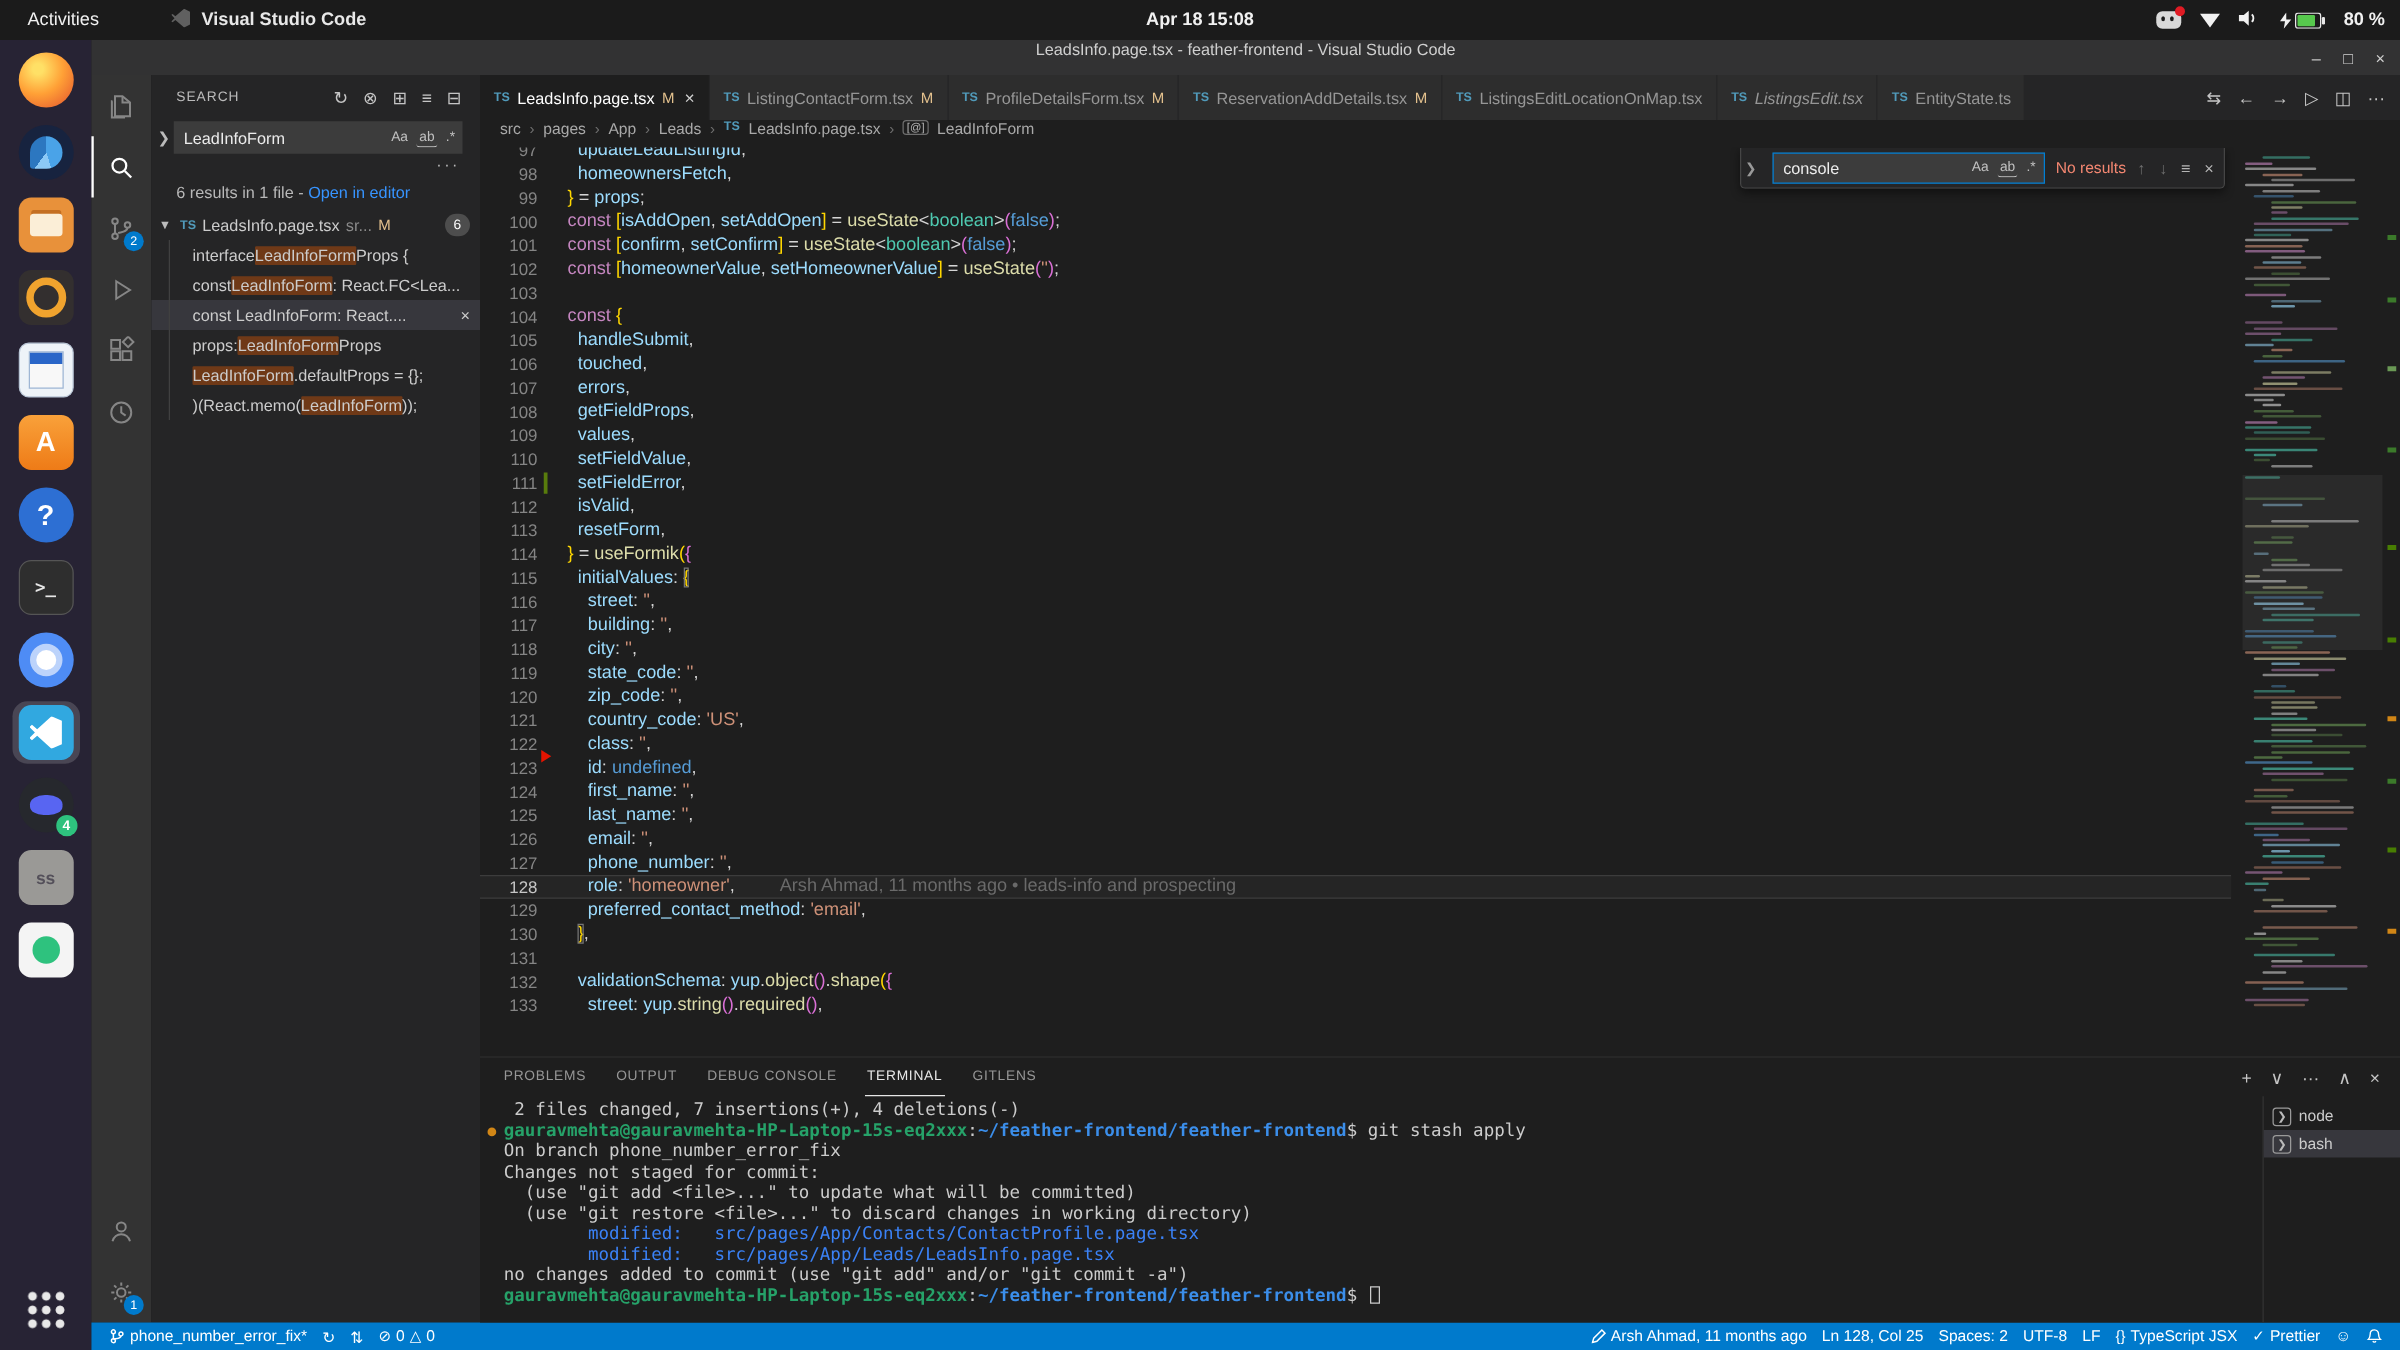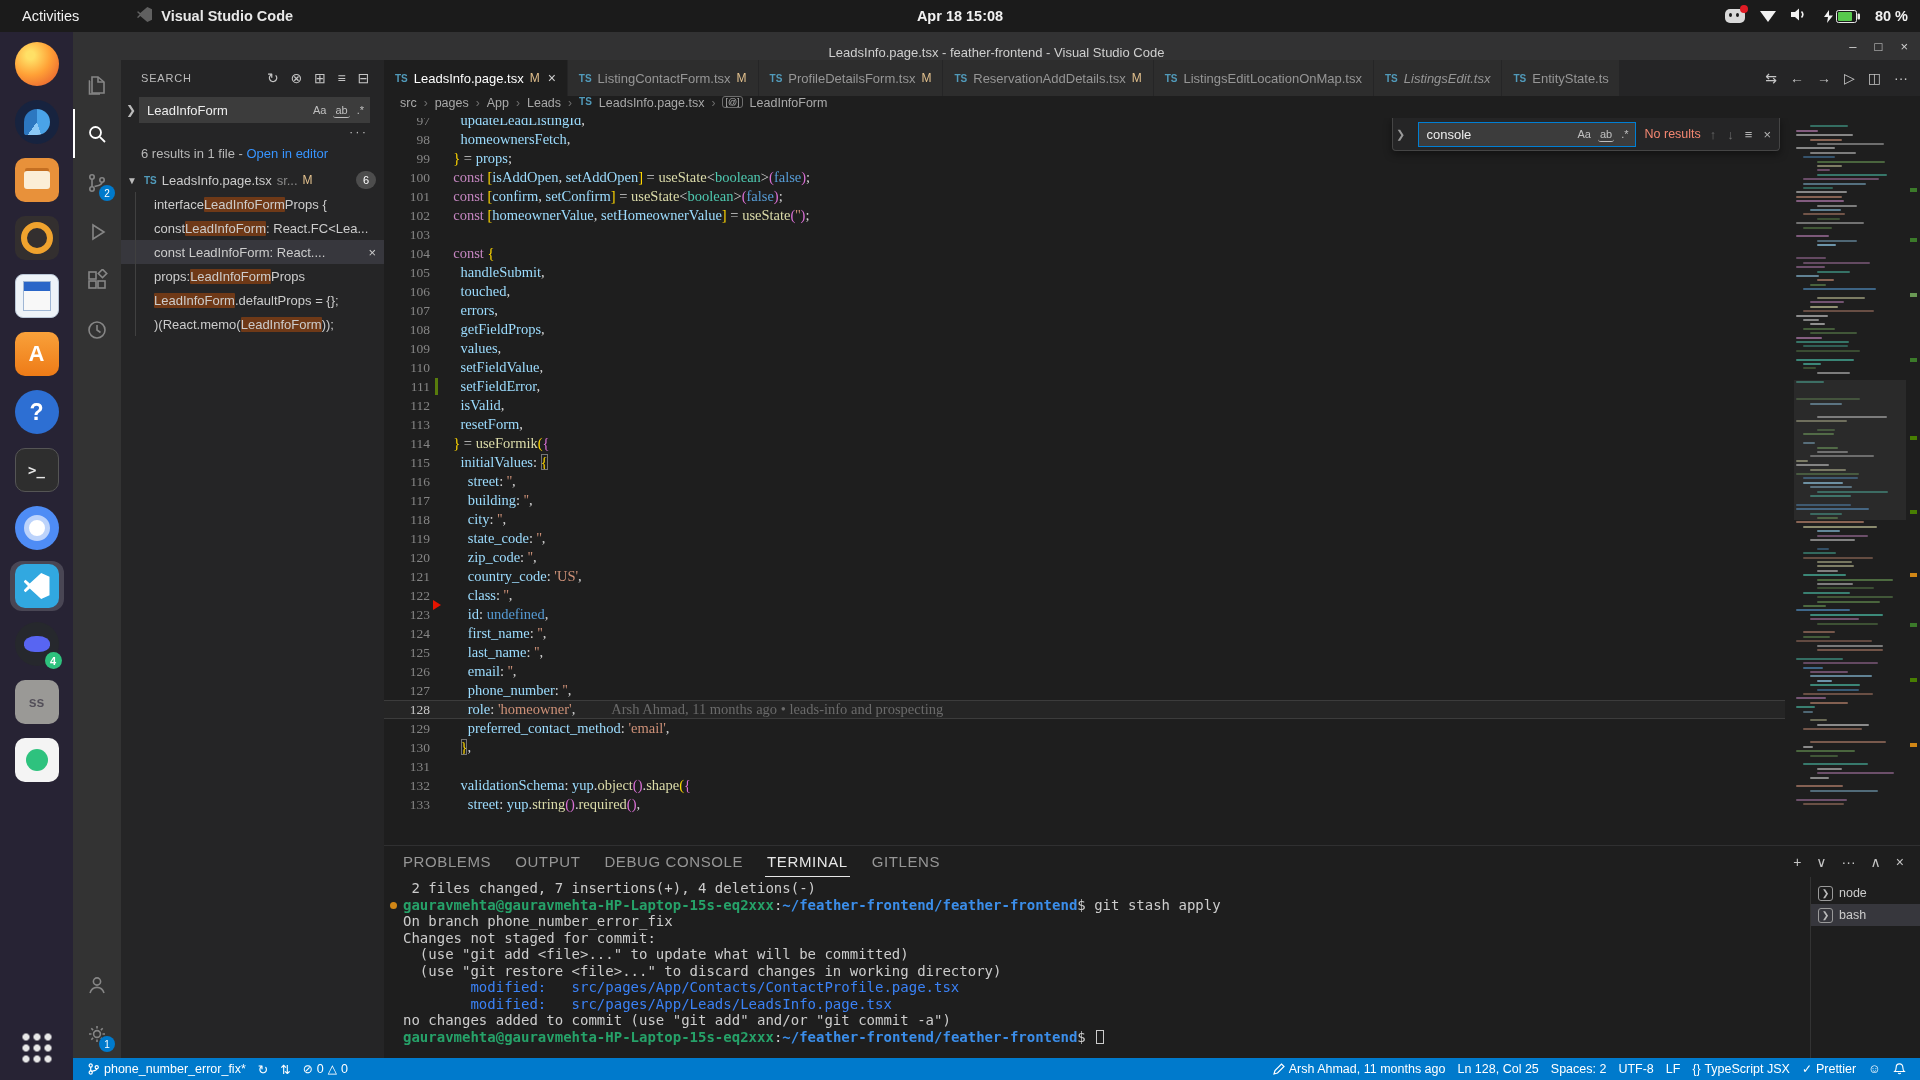--- a/index.html
+++ b/index.html
@@ -54,21 +54,21 @@
   .di-green::after{content:"";width:22px;height:22px;border-radius:50%;background:#2ec27e;}
   .di-grid{background:none;}
   .di-grid::after{content:"";width:32px;height:32px;
     background-image:radial-gradient(circle,#e8e8e8 3.2px,transparent 3.8px);background-size:11px 11px;background-position:center;}
   .dock-badge{position:absolute;right:2px;bottom:0;background:#2ec27e;color:#fff;border-radius:50%;
     width:17px;height:17px;font:700 11px "Liberation Sans",sans-serif;display:flex;align-items:center;justify-content:center;}
   .dock-spacer{margin-top:auto;}
 
   
   #vscode{position:absolute;left:73px;top:32px;right:0;bottom:0;display:flex;flex-direction:column;background:#1e1e1e;}
-  .titlebar{height:28px;background:#323233;display:flex;align-items:flex-end;justify-content:center;
+  .titlebar{height:28px;background:#323233;display:flex;align-items:flex-start;justify-content:center;
     position:relative;color:#cfcfcf;font-size:13px;flex:none;}
   .win-controls{position:absolute;right:12px;top:0;height:100%;display:flex;gap:18px;align-items:center;color:#d0d0d0;font-size:13px;}
   .menubar{height:30px;background:#323032;display:flex;align-items:center;padding-left:8px;font-size:13.5px;color:#dcdcdc;flex:none;}
   .mb-item{padding:4px 9px;border-radius:4px;}
 
   .main{flex:1;display:flex;min-height:0;}
 
   
   .activitybar{width:48px;background:#333333;display:flex;flex-direction:column;align-items:center;flex:none;}
   .ab-icon{width:48px;height:49px;display:flex;align-items:center;justify-content:center;color:#868686;position:relative;}
@@ -115,21 +115,21 @@
   .tab.italic .tab-label{font-style:italic;}
   .tab.clip{max-width:118px;overflow:hidden;}
   .tab-close{color:#d0d0d0;font-size:14px;margin-left:2px;}
   .tab-actions{margin-left:auto;display:flex;align-items:center;gap:13px;padding:0 12px;color:#c5c5c5;font-size:14px;flex:none;}
   .breadcrumbs{height:22px;display:flex;align-items:flex-start;gap:7px;padding-left:16px;font-size:12.5px;color:#a9a9a9;flex:none;white-space:nowrap;}
   .bc-sep{color:#6e6e6e;font-size:12px;}
   .bc-symbol{border:1px solid #6e6e6e;border-radius:3px;font-size:9px;padding:0 2px;color:#b5b5b5;}
 
   
   .editor-wrap{flex:1;position:relative;overflow:hidden;background:#1e1e1e;min-height:0;}
-  .code{position:absolute;top:-7px;left:0;right:135px;font-family:Liberation Serif, serif;
+  .code{position:absolute;top:-7px;left:0;right:135px;font-family:Liberation Sans, sans-serif;
     font-size:14.5px;line-height:19px;white-space:pre;}
   .cline{display:flex;height:19px;align-items:center;position:relative;}
   .cline.cur{background:rgba(255,255,255,.035);box-shadow:inset 0 1px 0 #3c3c3c,inset 0 -1px 0 #3c3c3c;}
   .lnum{width:46px;flex:none;text-align:right;color:#858585;font-size:13.5px;}
   .cline.cur .lnum{color:#c6c6c6;}
   .lmark{width:16px;flex:none;position:relative;height:100%;}
   .lmark.green::after{content:"";position:absolute;left:5px;top:1px;bottom:1px;width:3px;background:#587c0c;}
   .lmark.red::before{content:"";position:absolute;left:3px;top:-5px;border:5px solid transparent;border-left:8px solid #e51400;}
   .ltext{flex:1;}
   .tok.kw{color:#c586c0;} .tok.var{color:#9cdcfe;} .tok.fn{color:#dcdcaa;} .tok.type{color:#4ec9b0;}
@@ -151,21 +151,21 @@
   .fw-chev{width:16px;text-align:center;color:#999;font-size:11px;}
   .fw-input{width:218px;height:25px;background:#3c3c3c;border:1px solid #007fd4;display:flex;align-items:center;
     padding:0 4px 0 8px;color:#ececec;font-size:13px;}
   .fw-msg{color:#f48771;font-size:12.5px;white-space:nowrap;}
   .fw-ic{color:#b5b5b5;font-size:13px;}
   .fw-ic.dim{color:#6e6e6e;}
 
   
   .panel{height:213px;border-top:1px solid #303031;display:flex;flex-direction:column;background:#1e1e1e;flex:none;}
   .panel-header{height:31px;display:flex;align-items:center;padding-left:17px;flex:none;}
-  .ptab{margin-right:20px;font-size:15px;letter-spacing:.6px;color:#969696;height:100%;display:flex;align-items:center;
+  .ptab{margin-right:20px;font-size:11px;letter-spacing:.6px;color:#969696;height:100%;display:flex;align-items:center;
     border-bottom:1px solid transparent;padding:0 2px;}
   .ptab.active{color:#e7e7e7;border-bottom-color:#e7e7e7;}
   .panel-actions{margin-left:auto;display:flex;gap:15px;padding-right:16px;color:#c5c5c5;font-size:14px;align-items:center;}
   .panel-body{flex:1;display:flex;min-height:0;}
   .term{flex:1;padding:3px 0 0 19px;font-family:"DejaVu Sans Mono",monospace;font-size:14px;line-height:16.5px;
     white-space:pre;color:#cccccc;overflow:hidden;}
   .tline{position:relative;}
   .tline.dot::before{content:"";position:absolute;left:-13px;top:5px;width:7px;height:7px;border-radius:50%;background:#d18616;}
   .tg{color:#26a269;font-weight:700;} .tb2{color:#3b8eea;font-weight:700;} .tr{color:#3b82f6;} .tw{color:#cccccc;}
   .tcursor{display:inline-block;width:8px;height:14px;border:1px solid #cccccc;vertical-align:-2px;margin-left:2px;}

